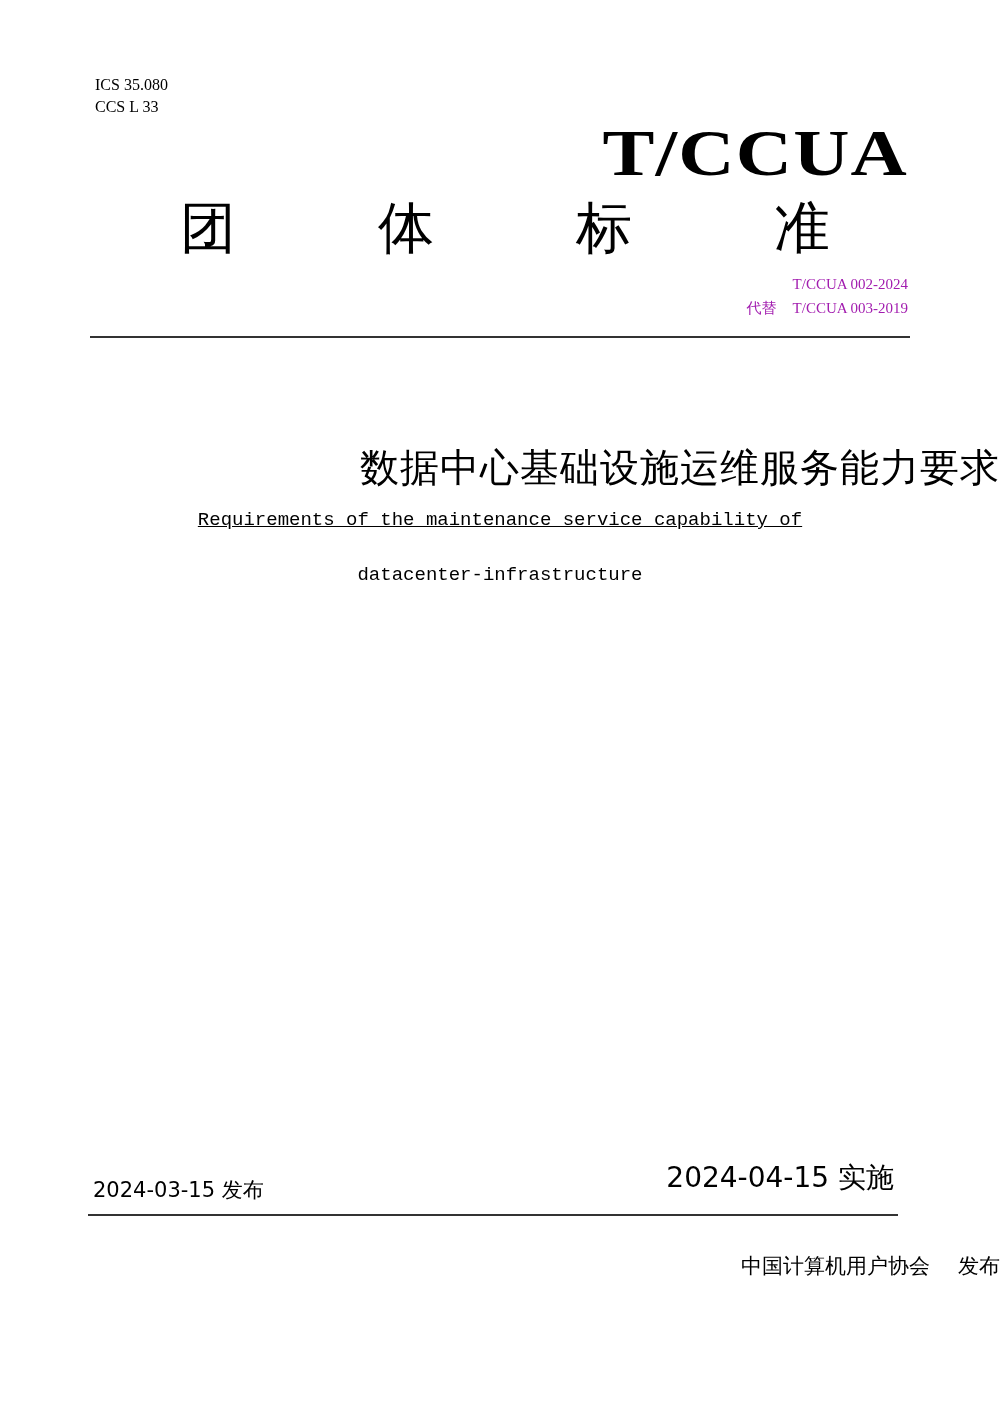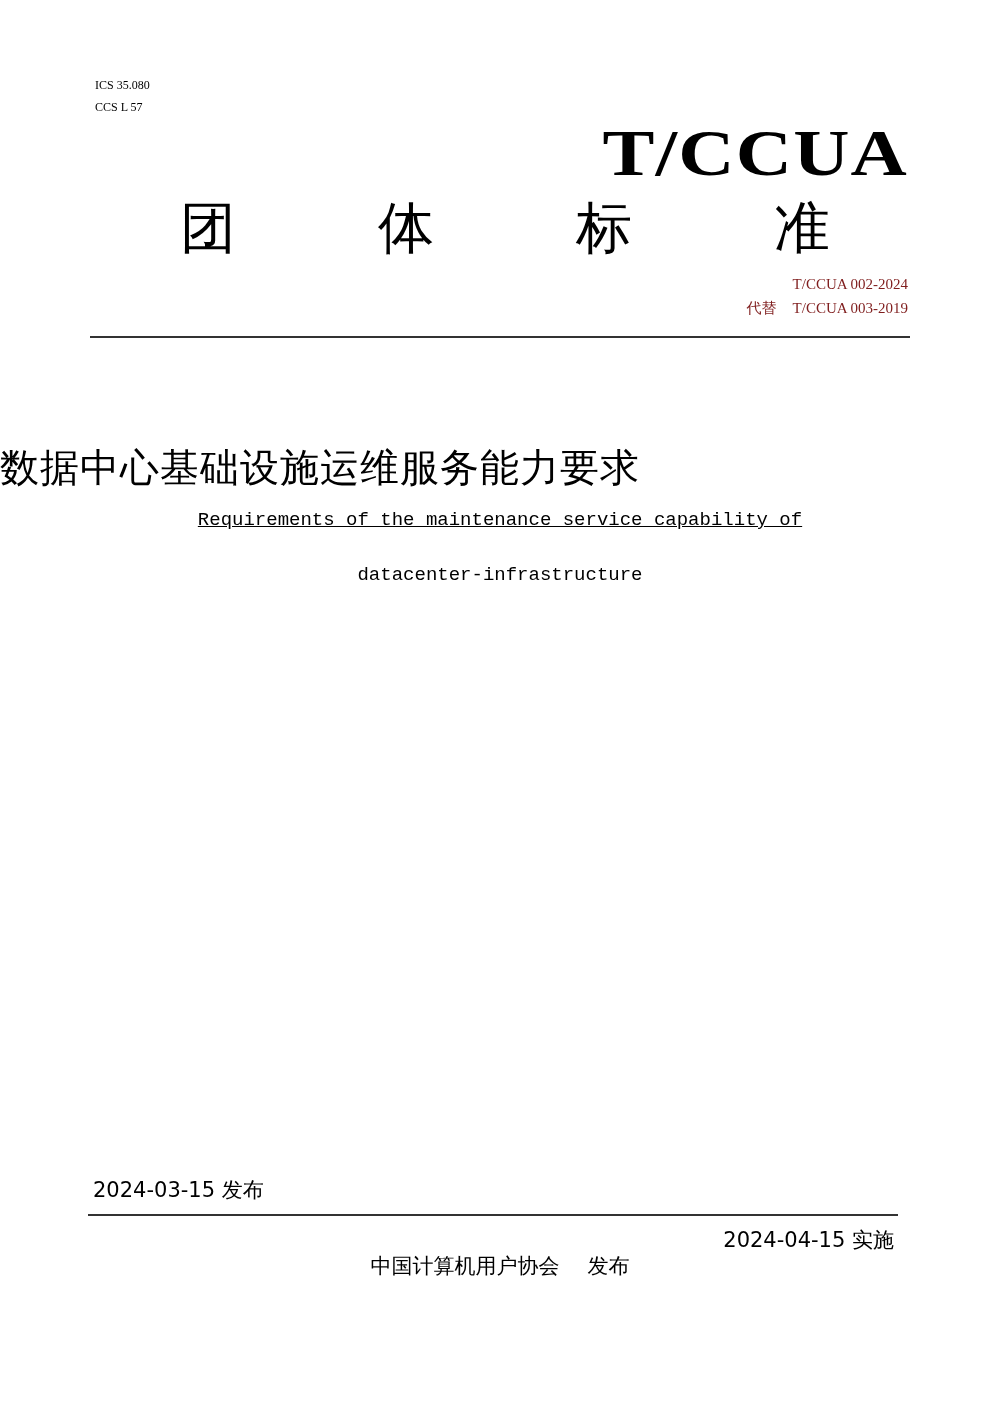--- a/index.html
+++ b/index.html
@@ -2,44 +2,44 @@
 <html><head>
   <meta charset="utf-8">
   <style>
     html, body { margin: 0; padding: 0; background: #ffffff; }
     body { width: 1000px; height: 1414px; position: relative; overflow: hidden; color: #000; }
     .abs { position: absolute; }
     .serif { font-family: "Liberation Serif", "DejaVu Serif", serif; }
     .sans { font-family: "DejaVu Sans", "Liberation Sans", sans-serif; }
     .mono { font-family: "Liberation Mono", "DejaVu Sans Mono", monospace; }
 
-    #ics { left: 95px; top: 74px; font-size: 12px; line-height: 22px; }
+    #ics { left: 95px; top: 74px; font-size: 16px; line-height: 22px; }
     #brand { right: 92px; top: 118px; font-size: 66px; font-weight: bold; letter-spacing: 1px; line-height: 70px; transform: scaleX(1.18); transform-origin: right center; }
     #stdtype { left: 180px; top: 196px; width: 650px; display: flex; justify-content: space-between; font-size: 56px; line-height: 64px; }
-    #numbers { right: 92px; top: 272px; text-align: right; font-size: 15px; line-height: 24px; color: #7f1d1d; }
+    #numbers { right: 92px; top: 272px; text-align: right; font-size: 15px; line-height: 24px; color: #a21caf; }
     #numbers .row { white-space: pre; }
     #numbers .rep { margin-right: 16px; margin-left: 8px; }
     .rule1 { left: 90px; top: 336px; width: 820px; height: 2px; background: #333; }
 
-    #title-zh { left: 0; top: 443px; width: 1000px; text-align: left; font-size: 39px; line-height: 50px; letter-spacing: 1px; }
+    #title-zh { left: 0; top: 443px; width: 1000px; text-align: right; font-size: 39px; line-height: 50px; letter-spacing: 1px; }
     #title-en1 { left: 0; top: 507px; width: 1000px; text-align: center; font-size: 19px; line-height: 26px; text-decoration: underline; }
     #title-en2 { left: 0; top: 562px; width: 1000px; text-align: center; font-size: 19px; line-height: 26px; }
 
     #issue { left: 93px; top: 1164px; font-size: 21px; line-height: 28px; margin-top: 12px; }
-    #impl { right: 106px; top: 1226px; font-size: 21px; line-height: 28px; }
+    #impl { right: 106px; top: 1164px; font-size: 28px; line-height: 28px; }
     .rule2 { left: 88px; top: 1214px; width: 810px; height: 2px; background: #333; }
-    #publisher { left: 0; top: 1252px; width: 1000px; text-align: center; font-size: 21px; line-height: 28px; word-spacing: 0; }
+    #publisher { left: 0; top: 1252px; width: 1000px; text-align: right; font-size: 21px; line-height: 28px; word-spacing: 0; }
     #publisher .gap { display: inline-block; width: 28px; }
   </style>
 </head>
 <body>
 
 <div id="ics" class="abs serif">
   <div>ICS 35.080</div>
-  <div>CCS L 57</div>
+  <div>CCS L 33</div>
 </div>
 
 <div id="brand" class="abs serif">T/CCUA</div>
 
 <div id="stdtype" class="abs sans">
   <span>团</span>
   <span>体</span>
   <span>标</span>
   <span>准</span>
 </div>

